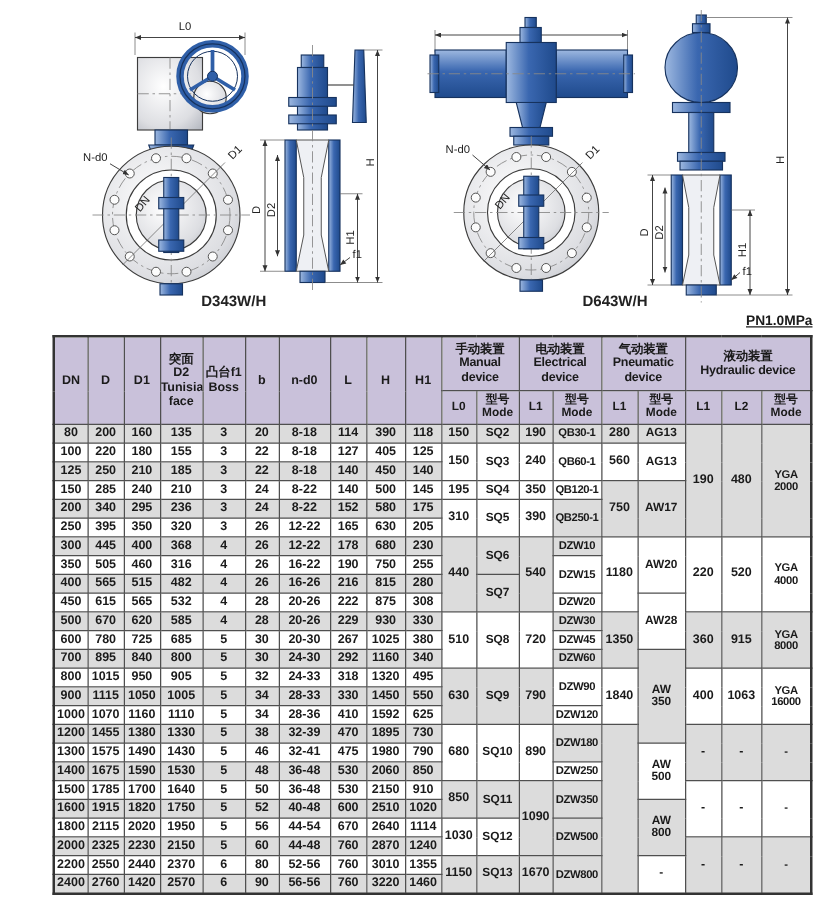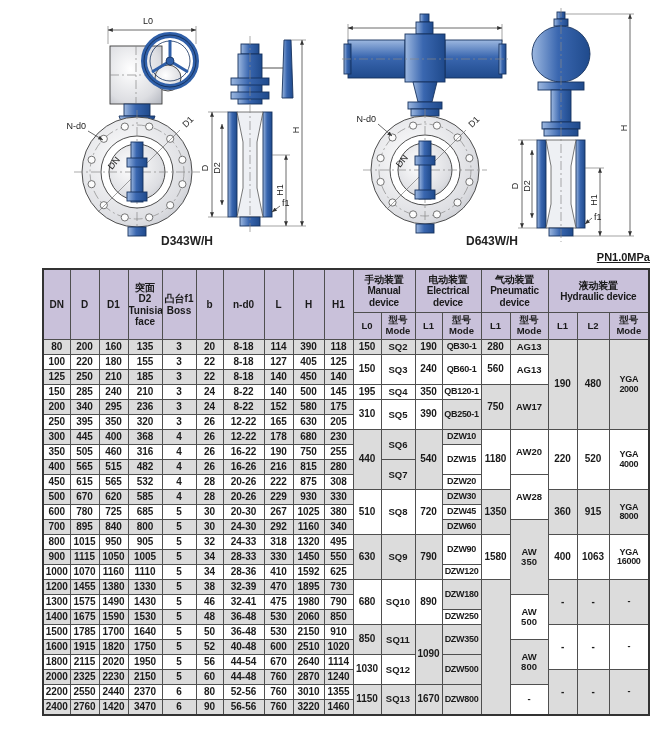--- a/index.html
+++ b/index.html
@@ -569,21 +569,21 @@
         <td class="w c-boss">5</td>
         <td class="w c-b">32</td>
         <td class="w c-nd0">24-33</td>
         <td class="w c-l">318</td>
         <td class="w c-h">1320</td>
         <td class="w c-h1">495</td>
         <td rowspan="3" class="g c-l0">630</td>
         <td rowspan="3" class="g c-mmode">SQ9</td>
         <td rowspan="3" class="g c-el1">790</td>
         <td rowspan="2" class="w c-emode">DZW90</td>
-        <td rowspan="3" class="w c-pl1">1580</td>
+        <td rowspan="3" class="w c-pl1">1840</td>
         <td rowspan="3" class="w c-hl1">400</td>
         <td rowspan="3" class="w c-hl2">1063</td>
         <td rowspan="3" class="w c-hmode">YGA
 16000</td>
       </tr>
       <tr>
         <td class="g c-dn">900</td>
         <td class="g c-d">1115</td>
         <td class="g c-d1">1050</td>
         <td class="g c-d2">1005</td>
@@ -731,21 +731,21 @@
         <td rowspan="2" class="g c-l0">1150</td>
         <td rowspan="2" class="g c-mmode">SQ13</td>
         <td rowspan="2" class="g c-el1">1670</td>
         <td rowspan="2" class="g c-emode">DZW800</td>
         <td rowspan="2" class="w c-pmode">-</td>
       </tr>
       <tr>
         <td class="g c-dn">2400</td>
         <td class="g c-d">2760</td>
         <td class="g c-d1">1420</td>
-        <td class="g c-d2">3470</td>
+        <td class="g c-d2">2570</td>
         <td class="g c-boss">6</td>
         <td class="g c-b">90</td>
         <td class="g c-nd0">56-56</td>
         <td class="g c-l">760</td>
         <td class="g c-h">3220</td>
         <td class="g c-h1">1460</td>
       </tr>
     </tbody>
 </table>
 

